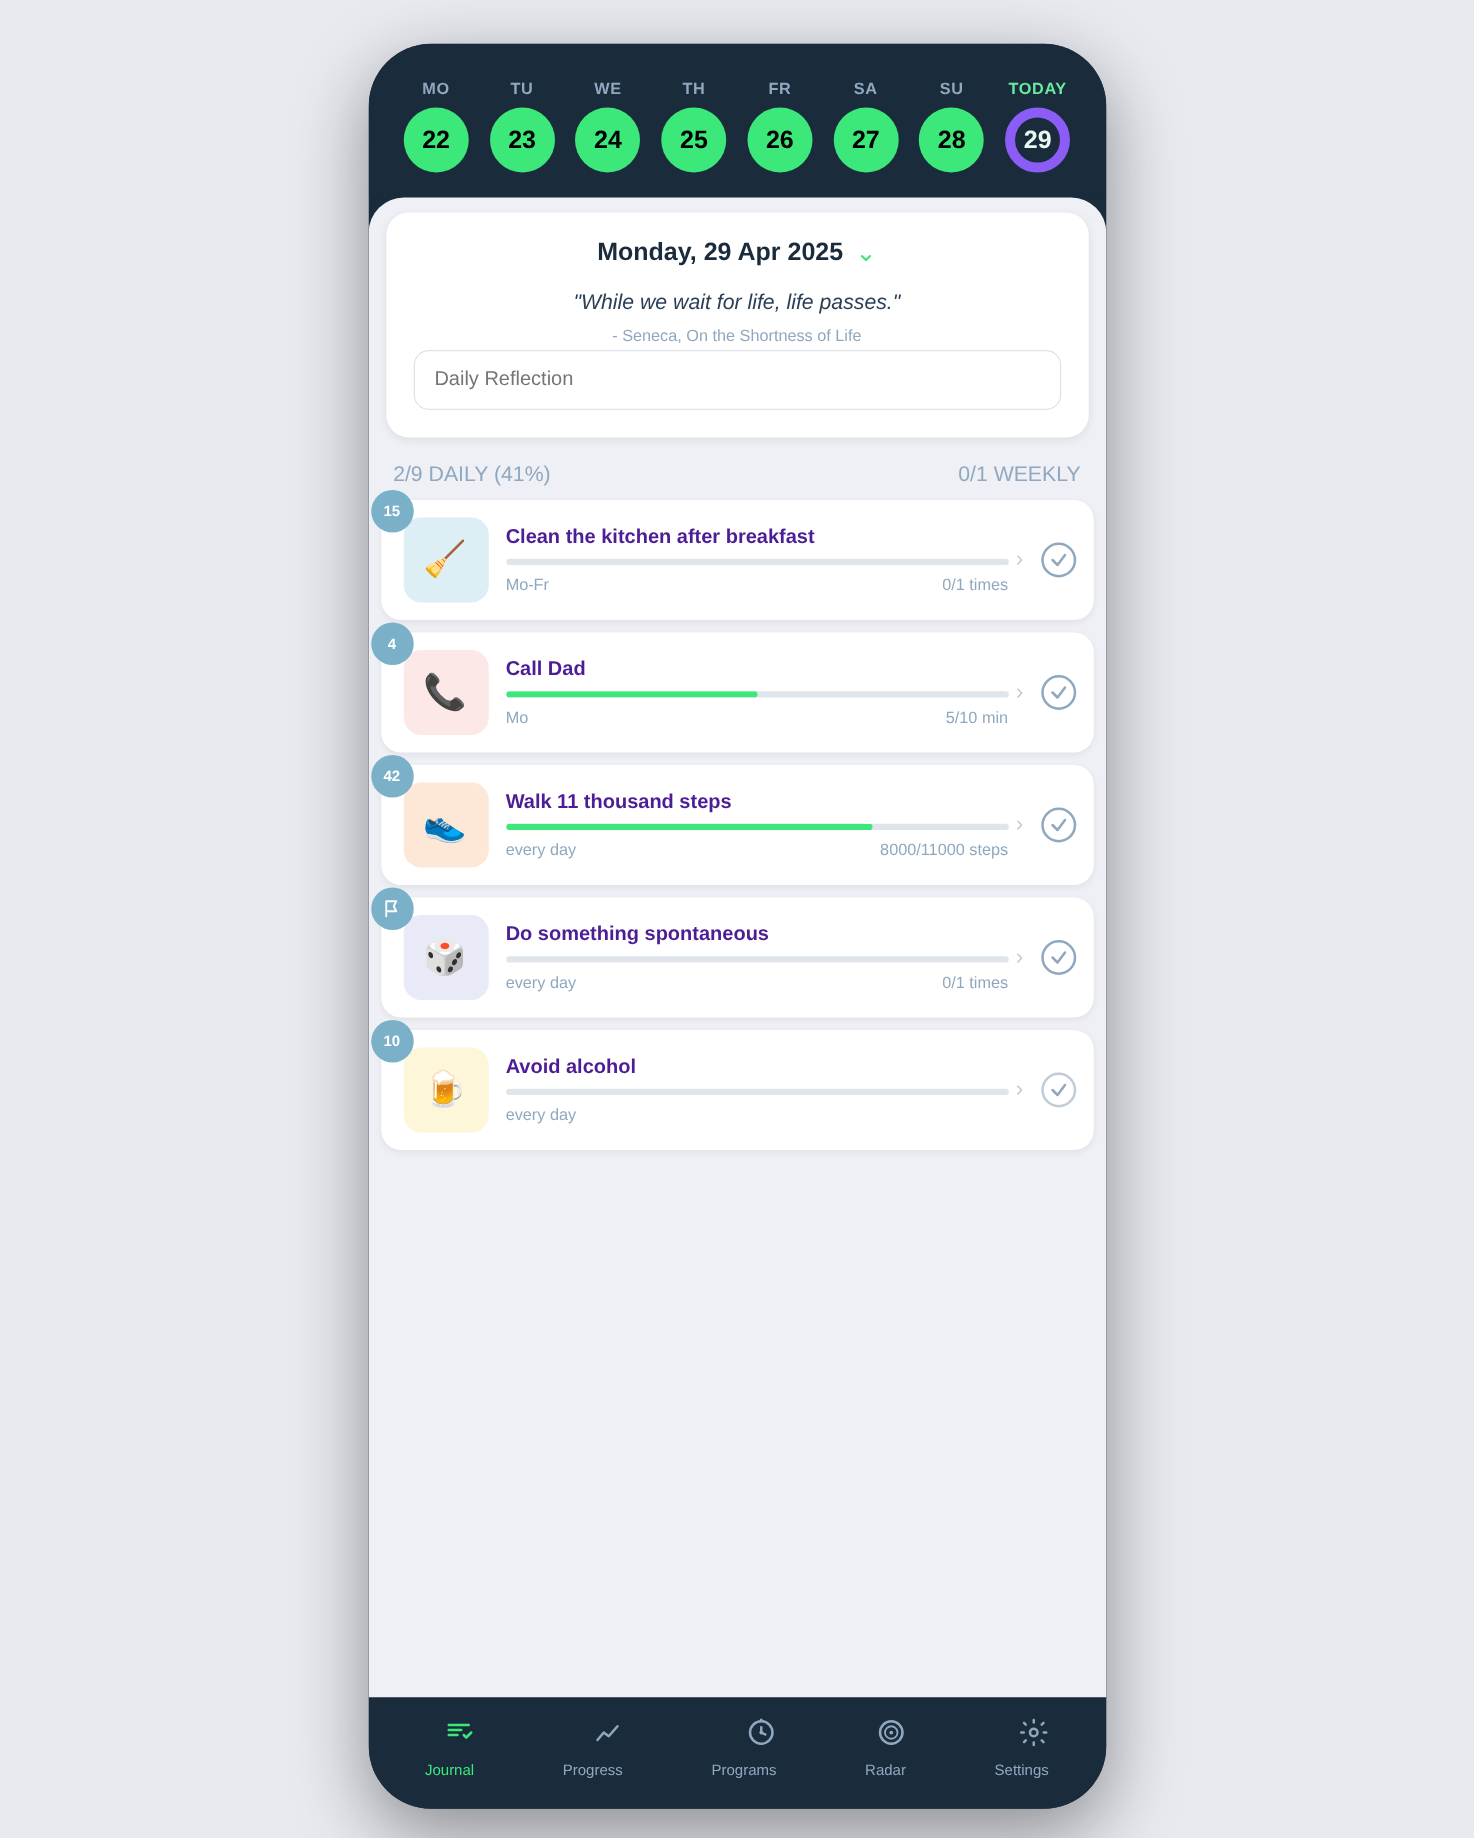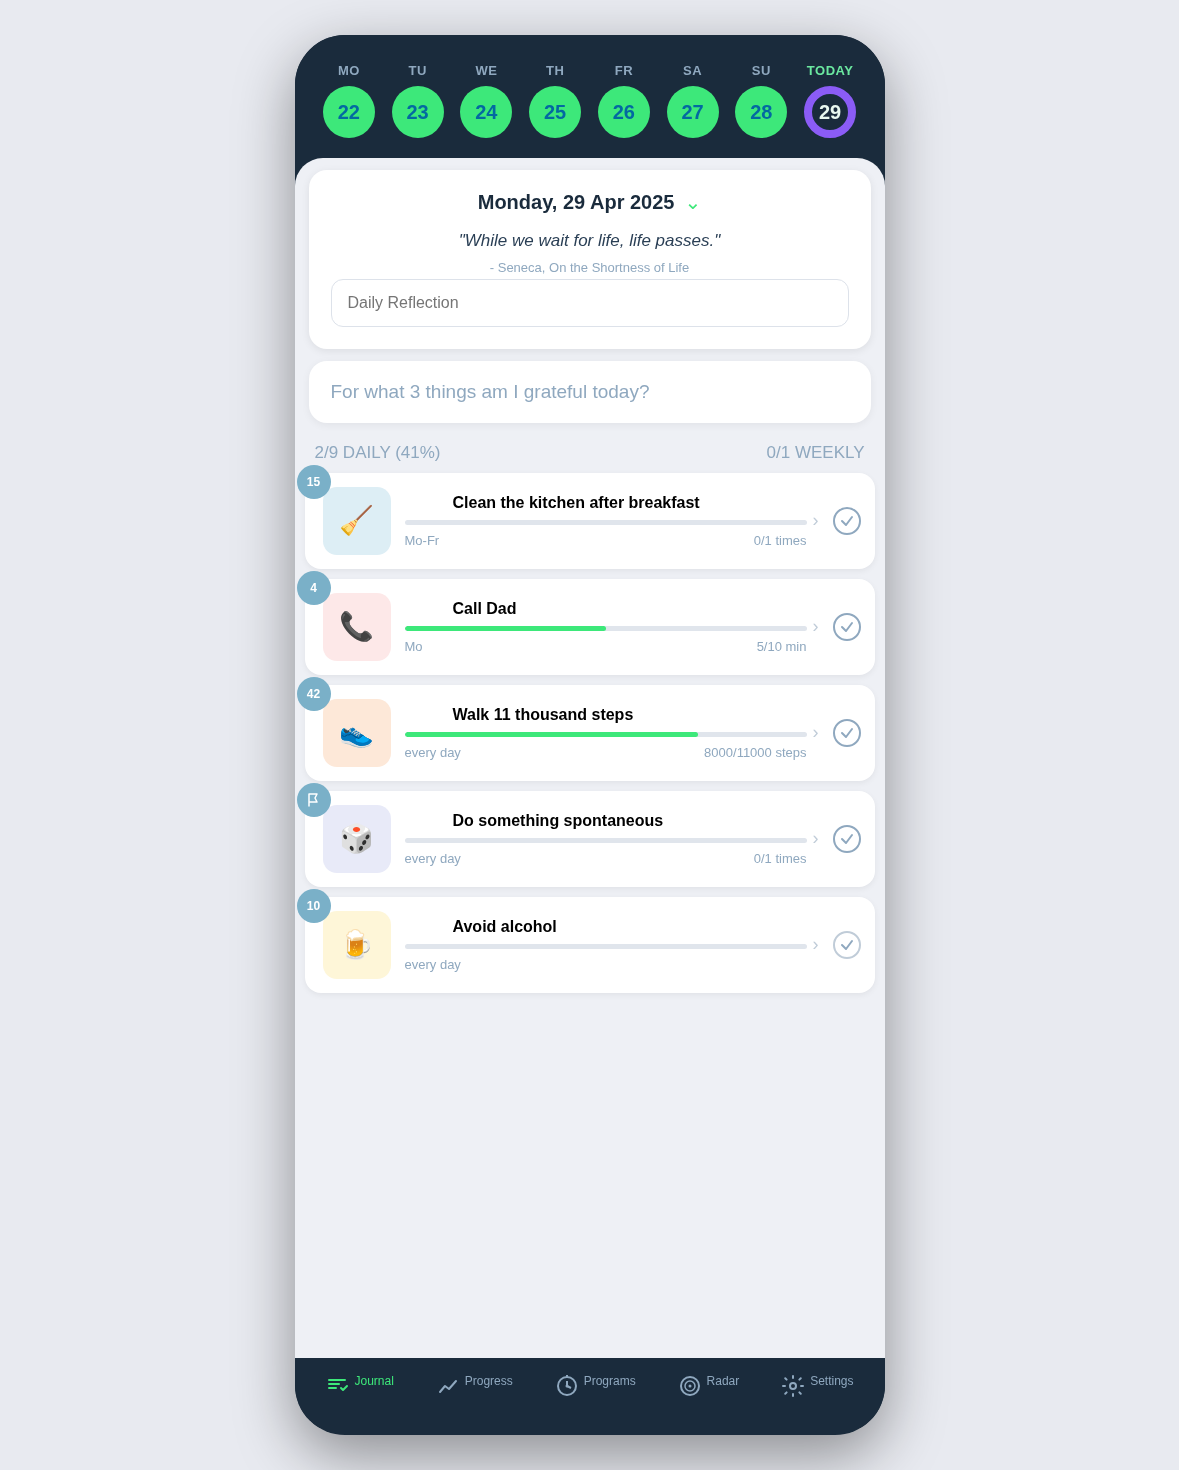--- a/index.html
+++ b/index.html
@@ -46,21 +46,21 @@
     }
     .day-label.today { color: #6be8a0; }
     .day-circle {
       width: 52px;
       height: 52px;
       border-radius: 50%;
       background: #3de87a;
       display: flex;
       align-items: center;
       justify-content: center;
-      color: #0369a1;
+      color: #000000;
       font-size: 20px;
       font-weight: 700;
     }
     .day-circle.today-circle {
       background: transparent;
       border: 8px solid #8b5cf6;
       color: #e8f8f0;
     }
 
     
@@ -198,23 +198,22 @@
     .icon-peach { background: #fde8d8; }
     .icon-lavender { background: #e8eaf8; }
     .icon-yellow { background: #fef6d8; }
 
     .habit-info {
       flex: 1;
     }
     .habit-name {
       font-size: 16px;
       font-weight: 600;
-      color: #000000;
+      color: #4c1d95;
       margin-bottom: 8px;
-      margin-left: 48px;
     }
     .progress-bar-bg {
       height: 5px;
       background: #e0e5ec;
       border-radius: 3px;
       margin-bottom: 8px;
       overflow: hidden;
     }
     .progress-bar-fill {
       height: 100%;
@@ -262,22 +261,22 @@
       background: #1a2b3c;
       display: flex;
       justify-content: space-around;
       align-items: center;
       padding: 16px 10px 24px;
       position: sticky;
       bottom: 0;
     }
     .nav-item {
       display: flex;
-      flex-direction: row;
-      align-items: flex-start;
+      flex-direction: column;
+      align-items: flex-end;
       gap: 5px;
       cursor: pointer;
     }
     .nav-icon {
       font-size: 22px;
       color: #8fa8bf;
     }
     .nav-icon.active { color: #3de87a; }
     .nav-label {
       font-size: 12px;
@@ -333,23 +332,20 @@
     <div class="date-card">
       <div class="date-row">
         <span class="date-text">Monday, 29 Apr 2025</span>
         <span class="chevron-down">⌄</span>
       </div>
       <div class="quote-text">"While we wait for life, life passes."</div>
       <div class="quote-attr">- Seneca, On the Shortness of Life</div>
       <input class="reflection-input" type="text" placeholder="Daily Reflection" style="">
     </div>
 
-    <div class="gratitude-card">
-      <span class="gratitude-text">For what 3 things am I grateful today?</span>
-    </div>
 
     <div class="stats-row">
       <span class="stats-label">2/9 DAILY (41%)</span>
       <span class="stats-label">0/1 WEEKLY</span>
     </div>
 
     <div class="habit-list">
 
     <div class="habit-card">
           <div class="streak-badge fire">15</div>

